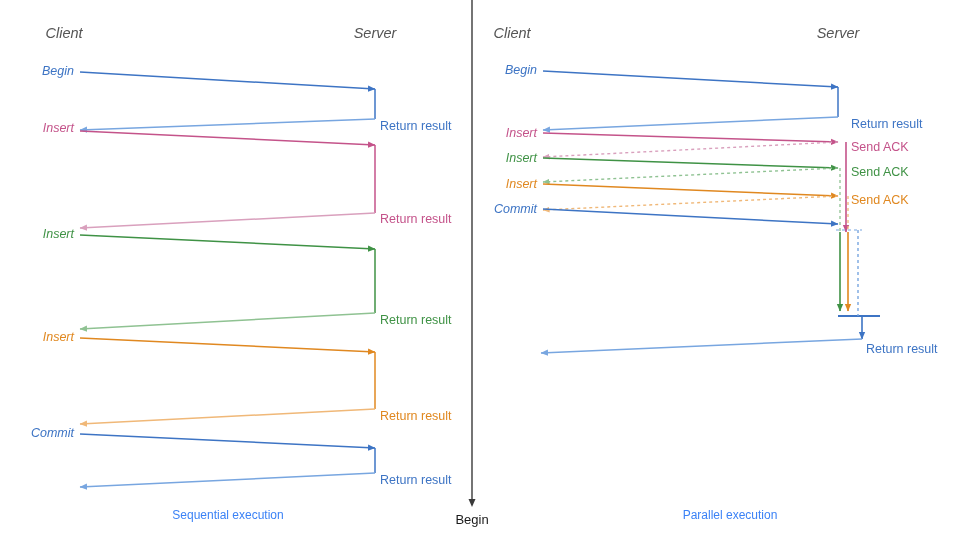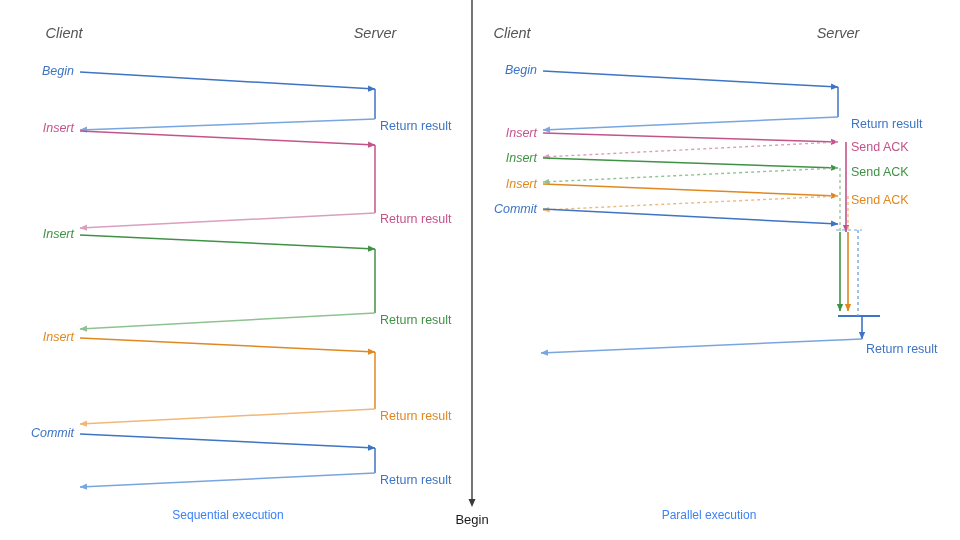--- a/index.html
+++ b/index.html
@@ -130,17 +130,17 @@
       <div class="lbl r" style="left: 537px; top: 64px; color: rgb(61, 116, 196);">Begin</div>
       <div class="lbl" style="left: 851px; top: 118px; color: rgb(61, 116, 196);">Return result</div>
       <div class="lbl r" style="left: 537px; top: 127px; color: rgb(196, 83, 138);">Insert</div>
       <div class="lbl" style="left: 851px; top: 141px; color: rgb(196, 83, 138);">Send ACK</div>
       <div class="lbl r" style="left: 537px; top: 152px; color: rgb(63, 146, 69);">Insert</div>
       <div class="lbl" style="left: 851px; top: 166px; color: rgb(63, 146, 69);">Send ACK</div>
       <div class="lbl r" style="left: 537px; top: 178px; color: rgb(224, 136, 32);">Insert</div>
       <div class="lbl" style="left: 851px; top: 194px; color: rgb(224, 136, 32);">Send ACK</div>
       <div class="lbl r" style="left: 537px; top: 203px; color: rgb(61, 116, 196);">Commit</div>
       <div class="lbl" style="left: 866px; top: 343px; color: rgb(61, 116, 196);">Return result</div>
-      <div class="caption" style="left: 709px; top: 508px;">Parallel execution</div>
+      <div class="caption" style="left: 730px; top: 508px;">Parallel execution</div>
       <div class="timelbl" style="left: 472px; top: 512px;">Begin</div>
     </div>
 
 </div>
 
 </body></html>

